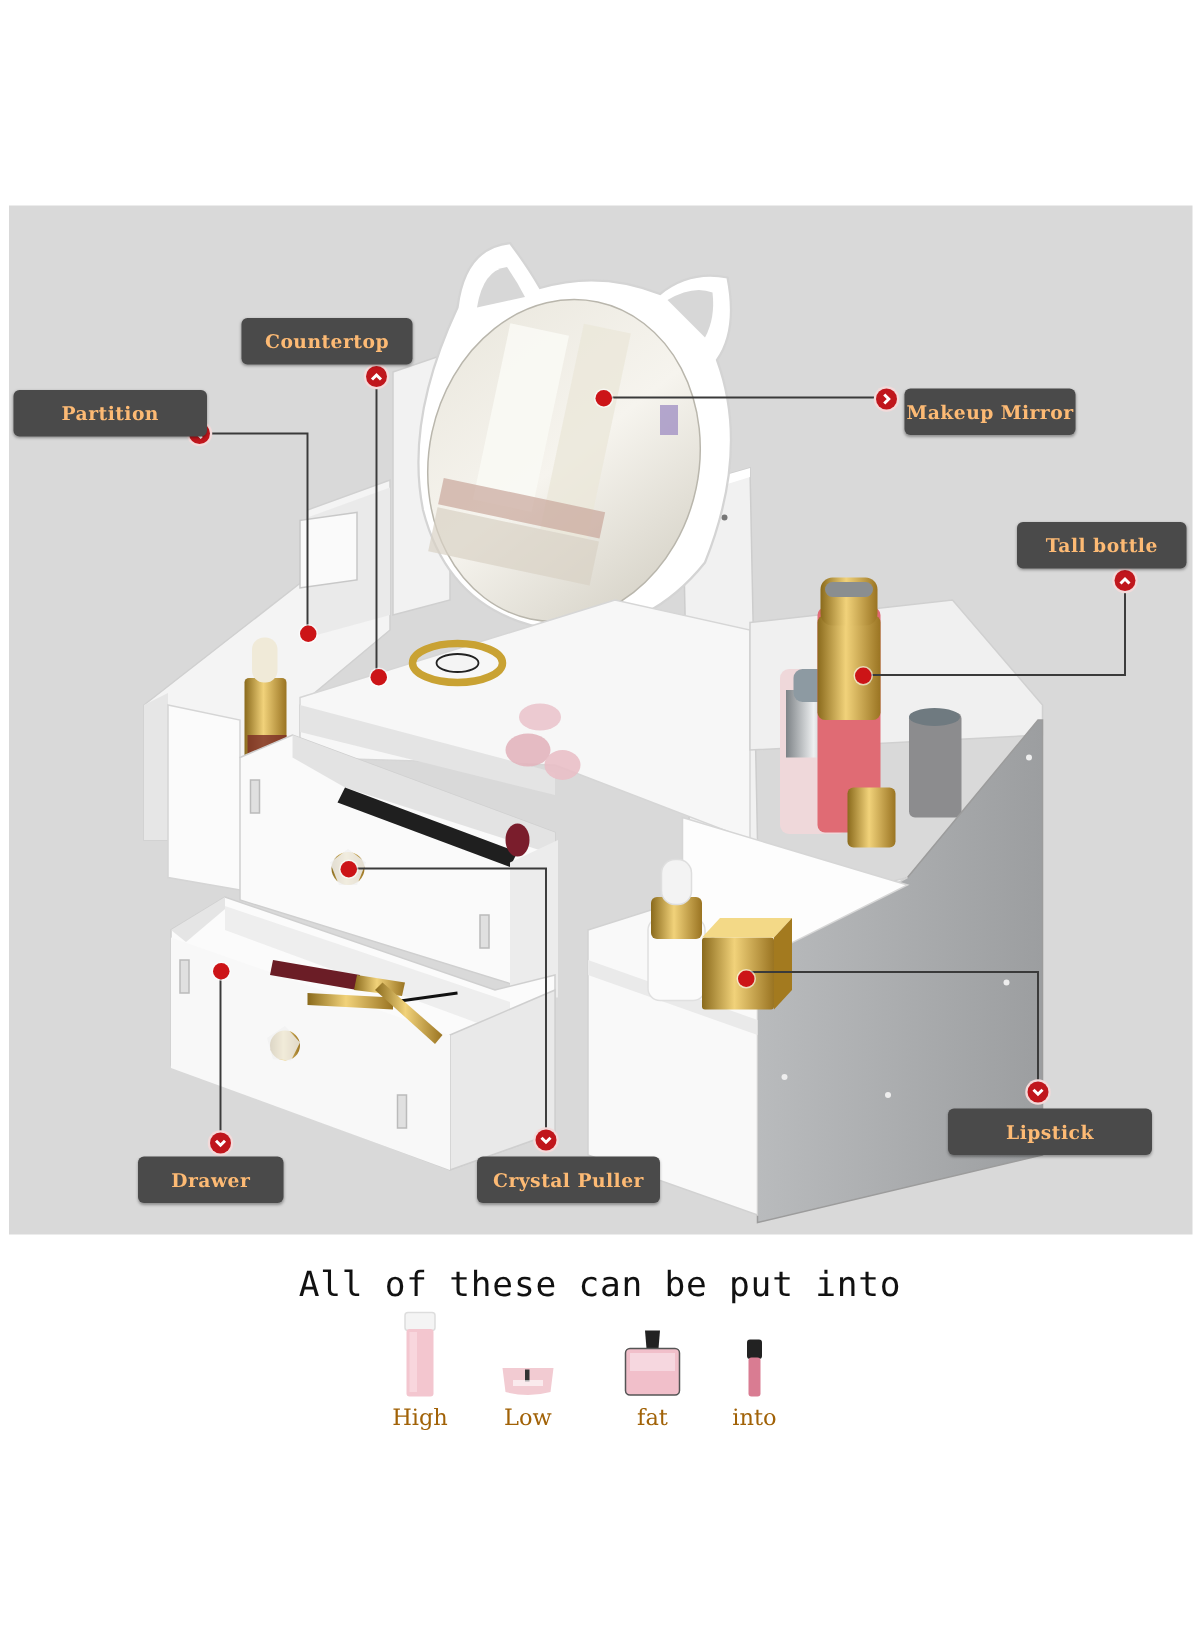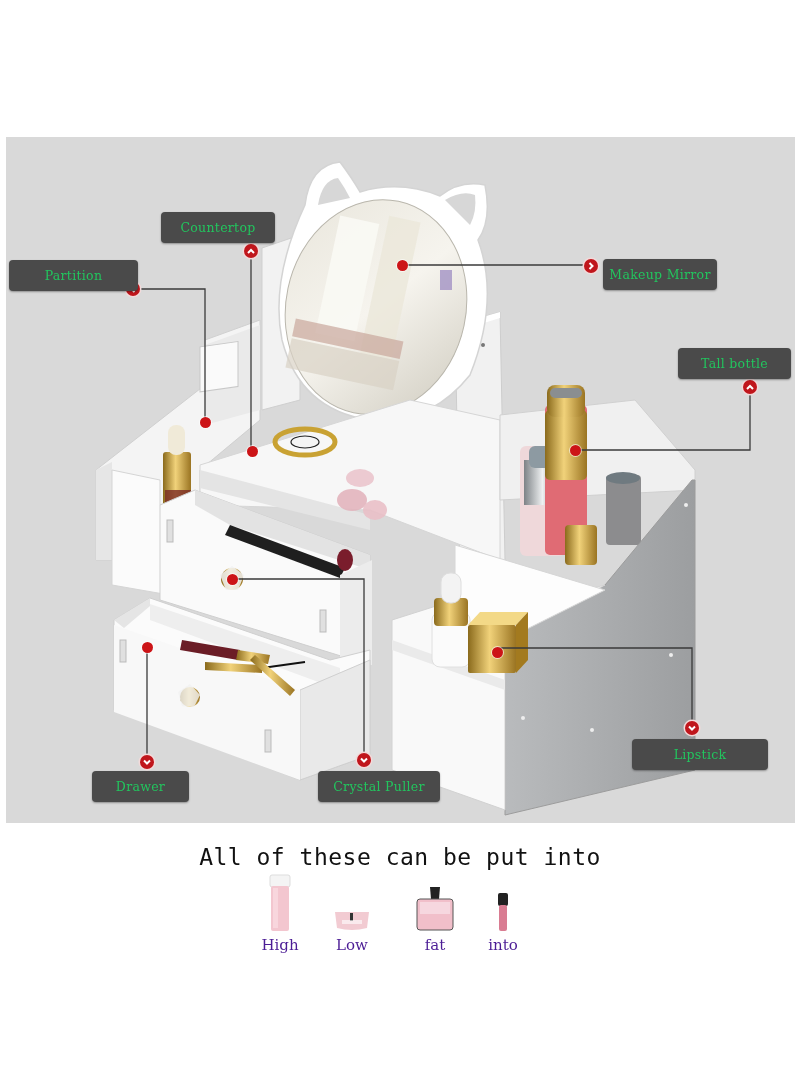--- a/index.html
+++ b/index.html
@@ -1,28 +1,28 @@
 <!DOCTYPE html>
 <html><head>
 <meta charset="utf-8">
 <style>
   html, body { margin:0; padding:0; background:#ffffff; }
   body { width:800px; height:1091px; position:relative; overflow:hidden; font-family:"Liberation Sans", sans-serif; }
   .panel { position:absolute; left:6px; top:137px; width:789px; height:686px; background:#d9d9d9; overflow:hidden; }
   .product { position:absolute; left:0; top:0; width:800px; height:1091px; }
   .label-box { position:absolute; height:31px; background:#4a4a4a; border-radius:4px; box-shadow:0 1px 2px rgba(0,0,0,0.35);
-    color:#22c55e; font-family:"DejaVu Serif", serif; font-weight:normal; font-size:12.5px; display:flex; align-items:center; justify-content:center; letter-spacing:0.3px; }
+    color:#fdba74; font-family:"DejaVu Serif", serif; font-weight:bold; font-size:12.5px; display:flex; align-items:center; justify-content:center; letter-spacing:0.3px; }
   .marker { position:absolute; width:14px; height:14px; margin-left:-7px; margin-top:-7px; border-radius:50%; background:#c0161c;
     box-shadow:0 0 0 1.5px #f3dada; display:flex; align-items:center; justify-content:center; }
   .marker svg { width:10px; height:10px; }
   .dot { position:absolute; width:11px; height:11px; margin-left:-5.5px; margin-top:-5.5px; border-radius:50%; background:#cc1417; box-shadow:0 0 0 1px rgba(255,255,255,0.6); }
   .caption { position:absolute; left:0; top:844px; width:800px; text-align:center; font-family:"DejaVu Sans Mono", monospace; font-size:23px; color:#111; letter-spacing:0.5px; }
   .item { position:absolute; top:872px; width:80px; text-align:center; }
   .item .ic { height:60px; display:flex; align-items:flex-end; justify-content:center; }
-  .item .lbl { font-family:"DejaVu Serif", serif; font-size:15px; color:#4c1d95; margin-top:4px; }
+  .item .lbl { font-family:"DejaVu Serif", serif; font-size:15px; color:#a16207; margin-top:4px; }
 </style>
 </head>
 <body>
 
 <div class="panel"></div>
 
 <svg class="product" viewBox="0 0 800 1091">
   <defs>
     <linearGradient id="gold" x1="0" x2="1">
       <stop offset="0" stop-color="#8a6a1c"></stop>

